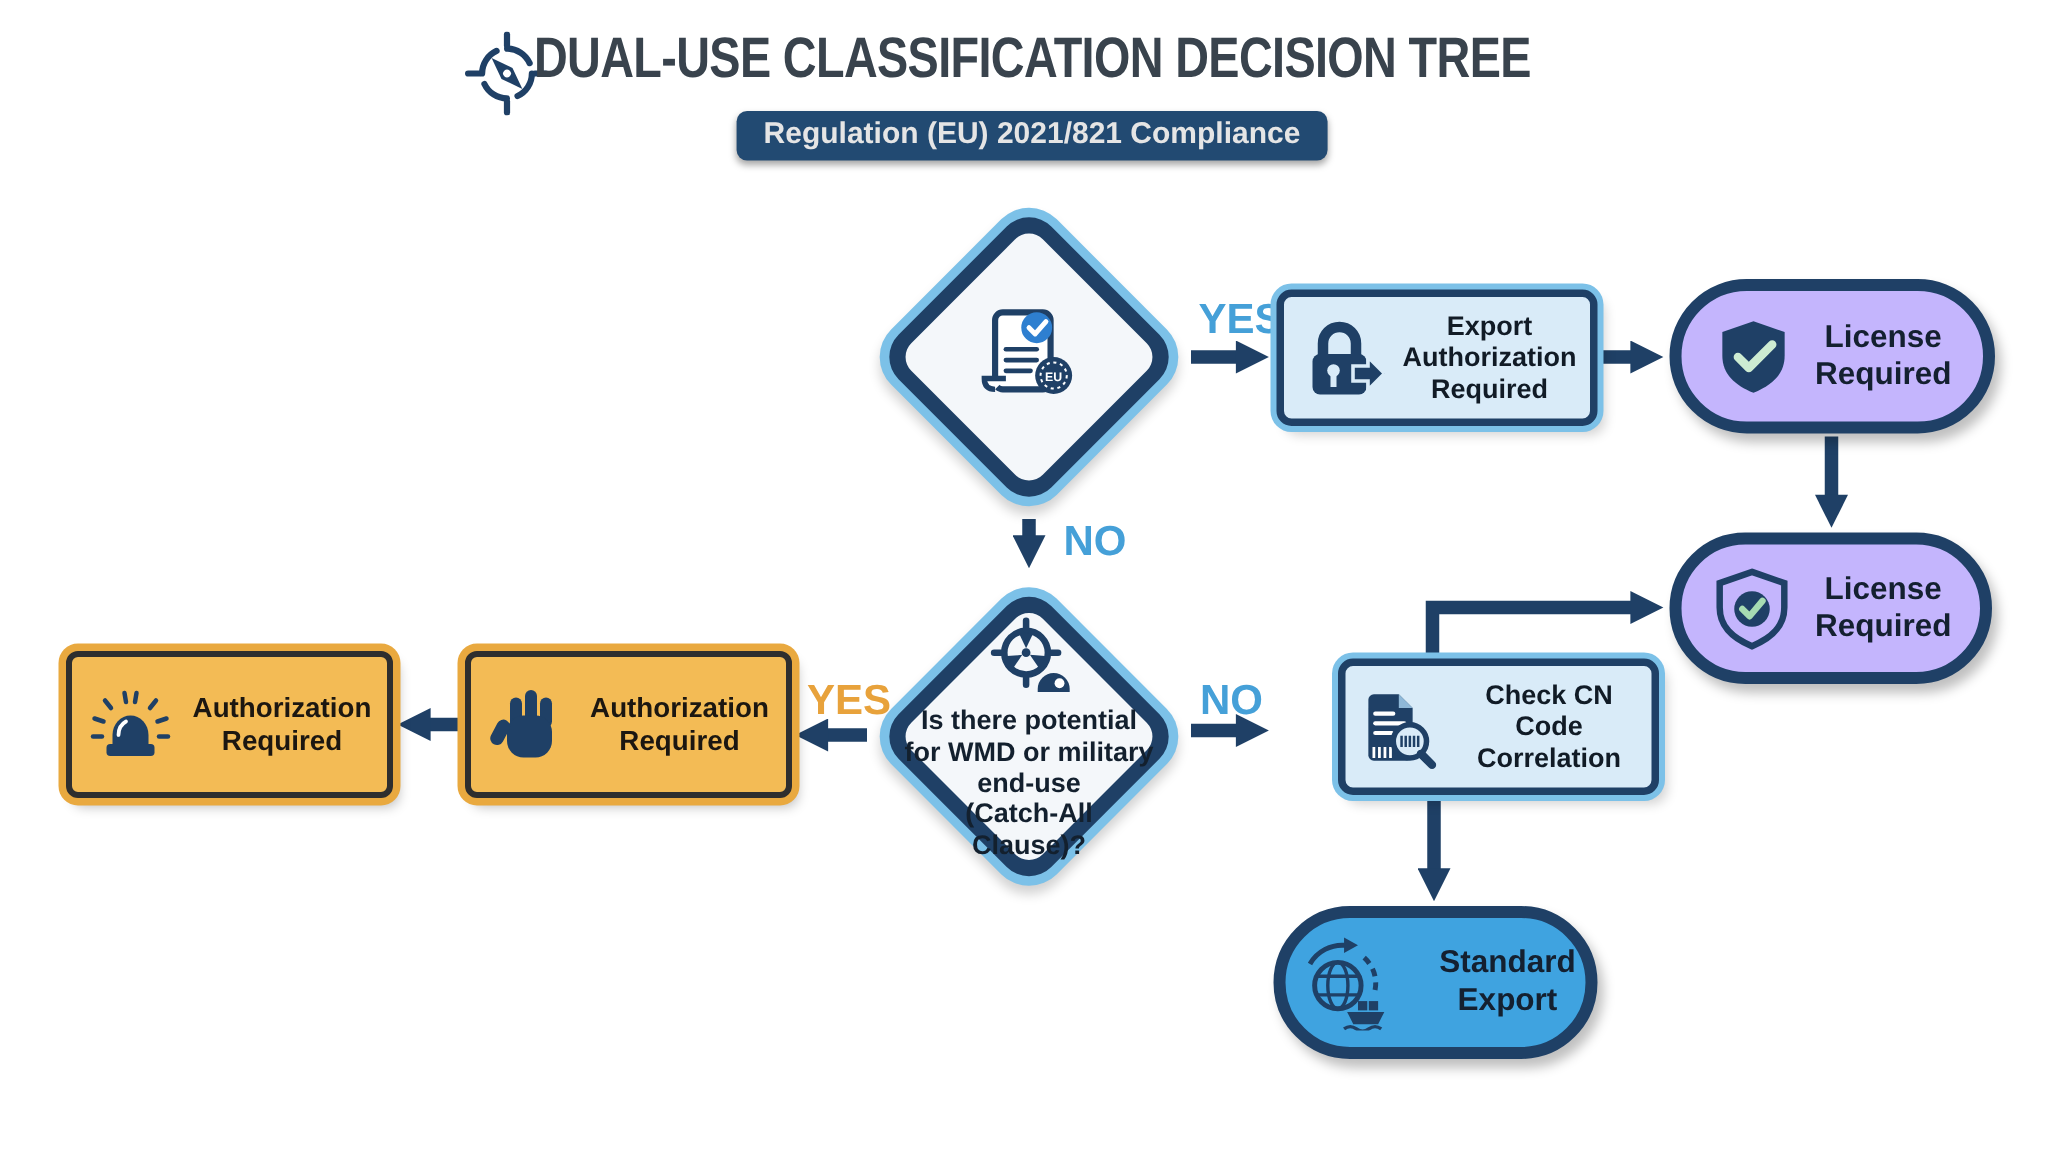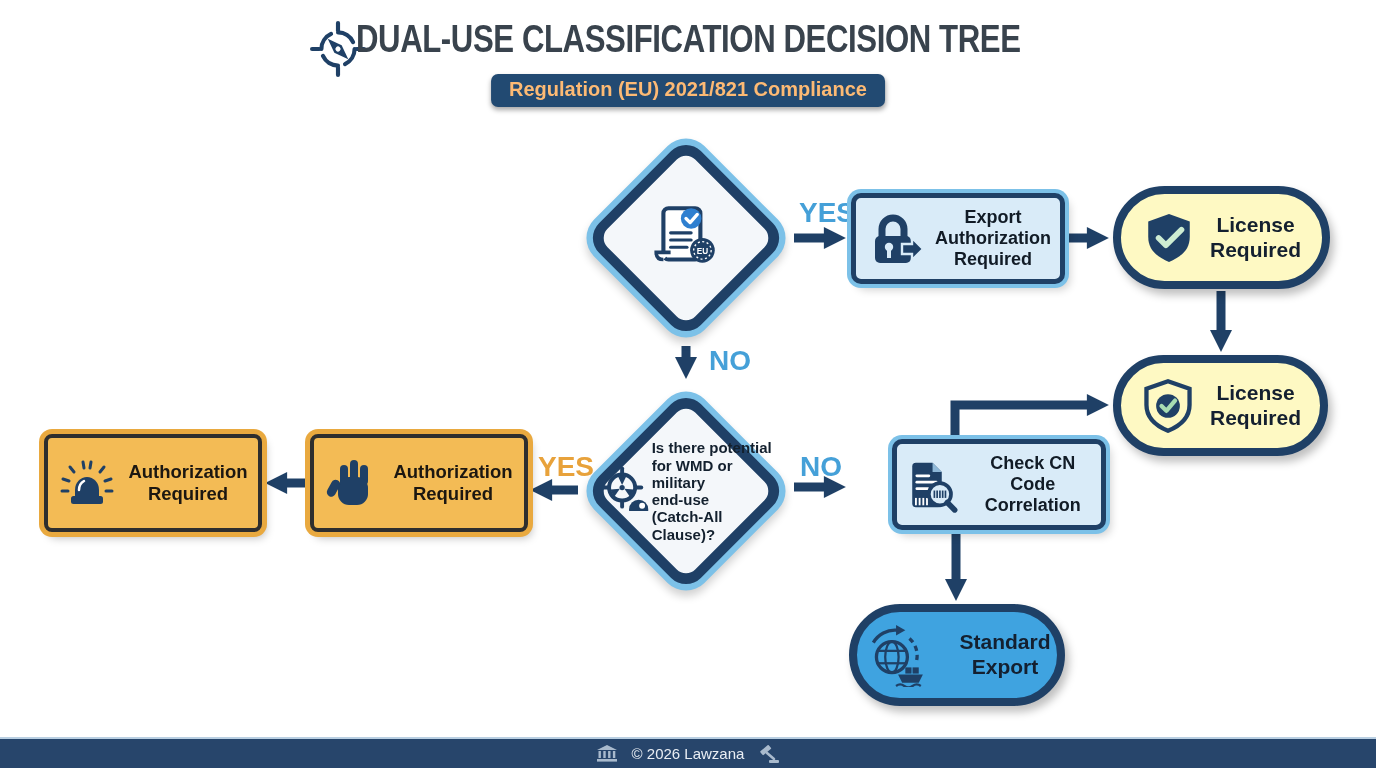--- a/index.html
+++ b/index.html
@@ -5,55 +5,55 @@
   * { margin:0; padding:0; box-sizing:border-box; }
   body { background:#fff; font-family:"Liberation Sans", sans-serif; }
   .canvas { position:relative; width:1376px; height:768px; background:#ffffff; overflow:hidden; }
 
   
   .title-row { position:absolute; top:8px; left:0; width:100%; height:64px; text-align:center; }
   .compass { position:absolute; left:310px; top:13px; }
   .page-title { display:inline-block; margin-top:10px; font-size:38px; font-weight:bold;
                 color:#39434d; letter-spacing:-.5px; transform:scaleX(.82); white-space:nowrap; }
   .badge { position:absolute; top:74px; left:50%; transform:translateX(-50%);
-           background:#224a72; color:#fdba74; font-size:20px; font-weight:bold;
+           background:#224a72; color:#e5e5e5; font-size:20px; font-weight:bold;
            padding:4px 18px 6px; border-radius:7px; box-shadow:0 3px 5px rgba(0,0,0,.35); white-space:nowrap; }
 
   
   svg.edges { position:absolute; left:0; top:0; }
   .elabel { position:absolute; font-size:28px; font-weight:bold; }
   .elabel.blue { color:#45a0d8; }
   .elabel.orange { color:#e8a23b; }
 
   
   .diamond { position:absolute; width:156px; height:156px; transform:rotate(45deg);
              background:#7cc1e8; border-radius:26px; box-shadow:4px 4px 8px rgba(0,0,0,.18); }
   .diamond .b2 { position:absolute; inset:6px;  background:#1f4066; border-radius:21px; }
   .diamond .b3 { position:absolute; inset:16px; background:#f4f7fa; border-radius:13px; }
-  .dcontent { position:absolute; display:flex; flex-direction:row; align-items:center;
-              justify-content:center; }
+  .dcontent { position:absolute; display:flex; flex-direction:column; align-items:center;
+              justify-content:center; text-align:center; }
   .dcontent .dtext { font-weight:bold; color:#13202e; white-space:pre-line; }
 
   
   .proc { position:absolute; background:#d9ebf8; border:5px solid #1f4066; border-radius:10px;
           box-shadow:0 0 0 4px #7cc1e8, 5px 6px 8px rgba(0,0,0,.18);
           display:flex; align-items:center; justify-content:center; gap:12px; padding:0 6px; }
   .proc .ptext { font-size:18px; font-weight:bold; color:#111b26; text-align:center; white-space:pre-line; line-height:1.18; }
 
   
   .warn { position:absolute; background:#f3bb55; border:4px solid #2e2e2e; border-radius:8px;
           box-shadow:0 0 0 5px #e9a93f, 4px 6px 8px rgba(0,0,0,.25);
           display:flex; align-items:center; justify-content:center; gap:12px; padding:0 6px; }
   .warn .ptext { font-size:18.5px; font-weight:bold; color:#1c1711; text-align:center; white-space:pre-line; line-height:1.18; }
 
   
   .pill { position:absolute; border:8px solid #1f4066; border-radius:60px;
           box-shadow:4px 6px 8px rgba(0,0,0,.25);
           display:flex; align-items:center; justify-content:center; gap:14px; }
-  .pill.green { background:#fef9c3; }
+  .pill.green { background:#c4b5fd; }
   .pill.blue  { background:#3fa3e0; }
   .pill .ptext { font-size:21px; font-weight:bold; color:#142030; text-align:center; white-space:pre-line; line-height:1.18; }
 
   
   .footer { position:absolute; left:0; bottom:0; width:100%; height:31px; background:#27456b;
             border-top:2px solid #b9cfe2; display:flex; align-items:center; justify-content:center;
             gap:14px; color:#e9eef4; font-size:15px; }
 </style>
 </head>
 <body>
@@ -160,21 +160,21 @@
       </g>
       <g fill="#1f4066">
         <circle cx="30" cy="28" r="3"></circle>
         <path d="M30,25 L25.5,15.5 A11,11 0 0 1 34.5,15.5 Z"></path>
         <path d="M30,25 L25.5,15.5 A11,11 0 0 1 34.5,15.5 Z" transform="rotate(120 30 28)"></path>
         <path d="M30,25 L25.5,15.5 A11,11 0 0 1 34.5,15.5 Z" transform="rotate(240 30 28)"></path>
       </g>
       <path d="M38,53 a11,11 0 0 1 22,0 l0,2 -22,0 Z" fill="#1f4066"></path>
       <circle cx="53" cy="49" r="3.4" fill="#fff"></circle>
     </svg>
-    <div class="dtext" style="font-size:15px; line-height:1.15;">Is there potential
+    <div class="dtext" style="font-size:18px; line-height:1.15;">Is there potential
 for WMD or military
 end-use
 (Catch-All
 Clause)?</div>
   </div>
 
   <div class="warn" style="left:44px; top:434px; width:218px; height:98px;">
     <svg width="58" height="58" viewBox="0 0 58 58">
       <path d="M17,42 v-6 a12,13 0 0 1 24,0 v6 Z" fill="#1f4066"></path>
       <path d="M21,36 a9,10 0 0 1 5,-9" stroke="#fff" stroke-width="2.5" fill="none" stroke-linecap="round"></path>
@@ -262,30 +262,14 @@
         <polygon points="34,50 58,50 54,58 38,58"></polygon>
         <rect x="41" y="43" width="6" height="6"></rect>
           <rect x="48" y="43" width="6" height="6"></rect>
       </g>
       <path d="M32,61 q4,-3 8,0 q4,3 8,0 q4,-3 8,0" stroke="#1f4066" stroke-width="2.2" fill="none"></path>
     </svg>
     <div class="ptext">Standard
 Export</div>
   </div>
 
-  <div class="footer">
-    <svg width="22" height="17" viewBox="0 0 22 17" fill="#a9bacd">
-      <polygon points="11,0 21,5 1,5"></polygon>
-      <rect x="2.5" y="6" width="2.4" height="7"></rect>
-        <rect x="7.3" y="6" width="2.4" height="7"></rect>
-      <rect x="12.1" y="6" width="2.4" height="7"></rect>
-        <rect x="16.9" y="6" width="2.4" height="7"></rect>
-      <rect x="1" y="14" width="20" height="2.6"></rect>
-    </svg>
-    <span>© 2026 Lawzana</span>
-    <svg width="22" height="18" viewBox="0 0 22 18" fill="#a9bacd">
-      <rect x="2" y="3" width="11" height="5" rx="1" transform="rotate(-40 7 5)"></rect>
-      <line x1="9" y1="8" x2="16" y2="14" stroke="#a9bacd" stroke-width="2.6" stroke-linecap="round"></line>
-      <rect x="11" y="15" width="10" height="3" rx="1"></rect>
-    </svg>
-  </div>
 
 </div>
 
 </body></html>

